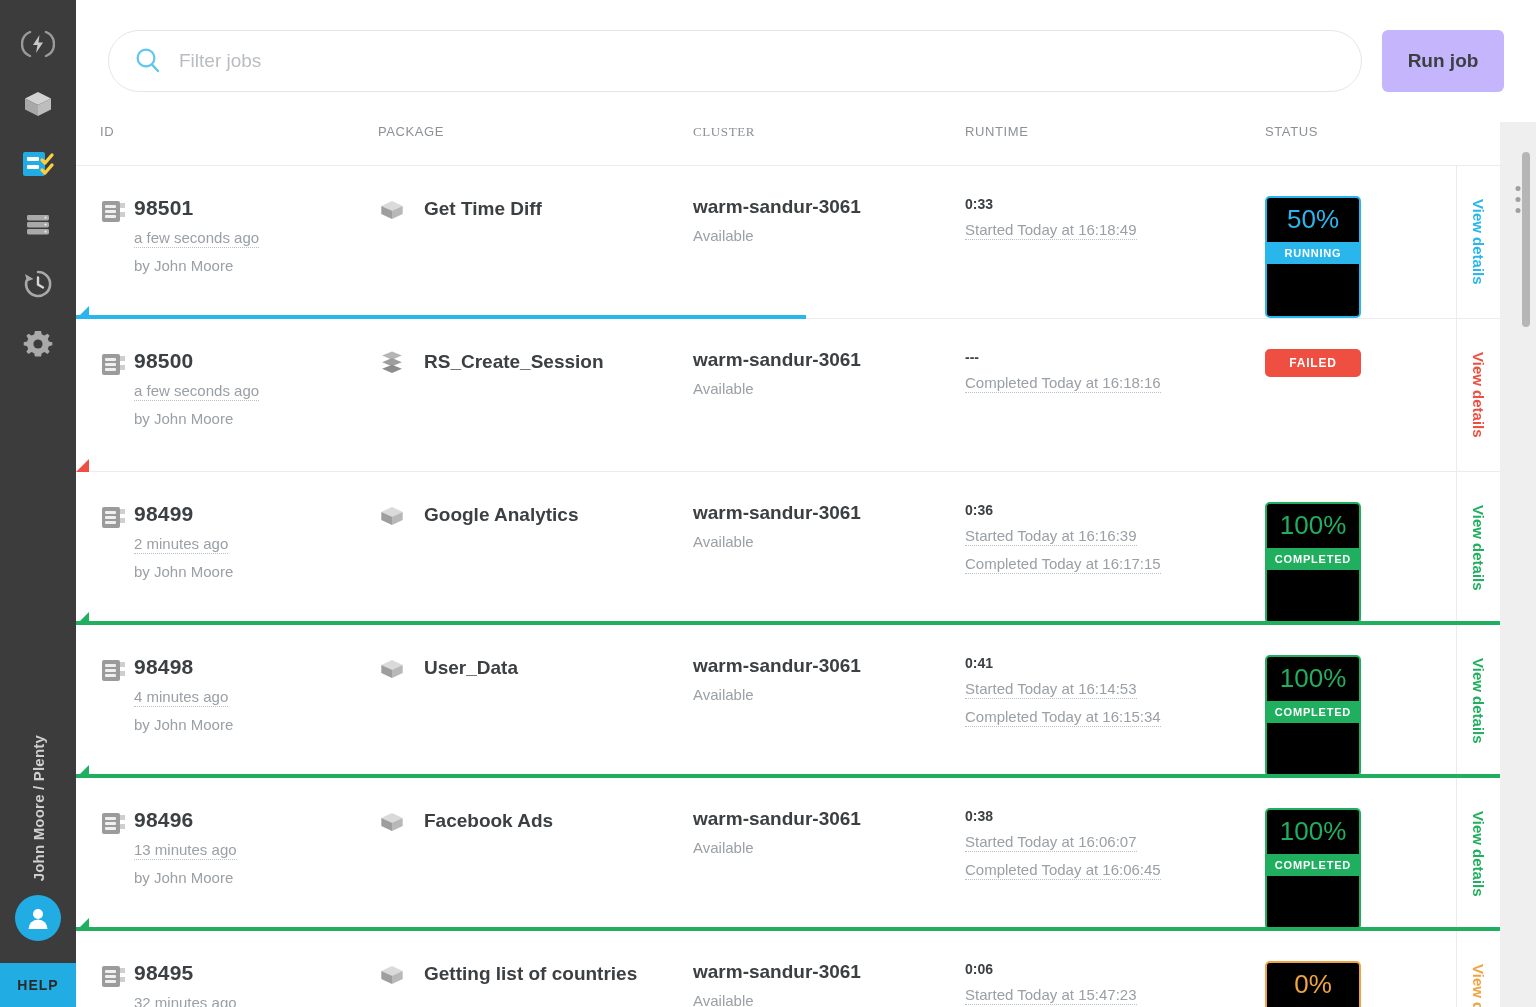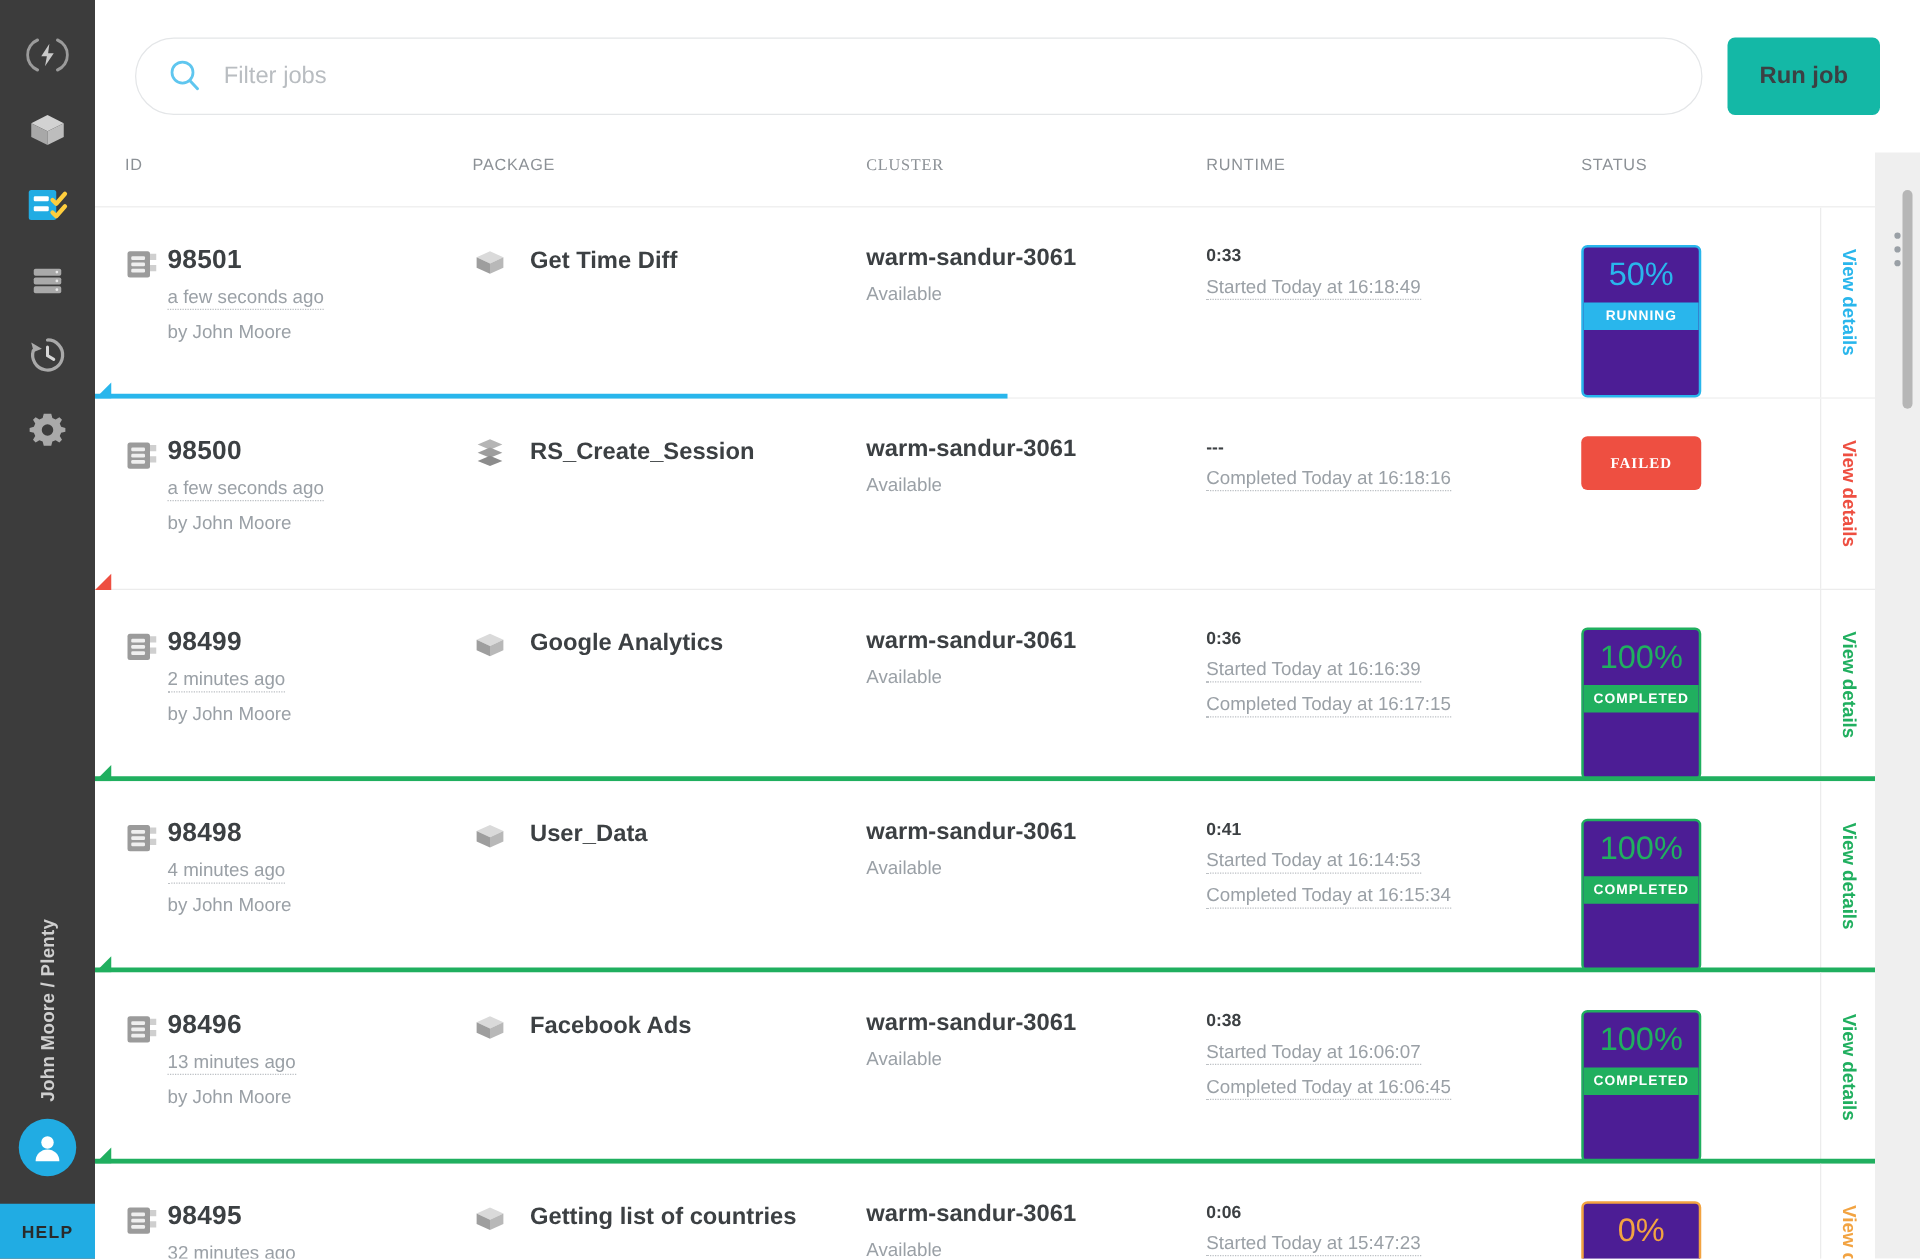--- a/index.html
+++ b/index.html
@@ -86,21 +86,21 @@
     font-size: 19px;
     color: #9aa0a6;
     font-family: "Liberation Sans", sans-serif;
     flex: 1 1 auto;
     margin-left: 16px;
     background: transparent;
   }
   .search-input::placeholder { color: #b9bdc1; }
   .run-btn {
     width: 122px; height: 62px;
-    background: #14b8a6;
+    background: #c4b5fd;
     border: none; border-radius: 6px;
     font-size: 19px; font-weight: bold;
     color: #3c4043;
     cursor: pointer;
     font-family: "Liberation Sans", sans-serif;
   }
 
   
   .thead {
     display: flex;
@@ -153,40 +153,40 @@
   .runtime-cell { width: 300px; }
   .runtime-val { font-size: 14px; font-weight: bold; color: #3c4043; }
 
   .status-cell { width: 175px; display: flex; justify-content: flex-start; }
 
   .badge-box {
     width: 96px;
     border-radius: 5px;
     overflow: hidden;
     border: 2px solid;
-    background: #4c1d95;
+    background: #000000;
     text-align: center;
   }
   .badge-pct {
     font-size: 26px;
     padding: 6px 0 7px 0;
     font-weight: normal;
   }
   .badge-label {
     font-size: 11px;
     font-weight: bold;
     letter-spacing: 0.8px;
     color: #fff;
     padding: 5px 0 5px 0;
   }
   .badge-solid {
-    width: 96px; height: 43px;
+    width: 96px; height: 28px;
     border-radius: 5px;
     display: flex; align-items: center; justify-content: center;
-    color: #fff; font-size: 12px; font-weight: bold; letter-spacing: 0.8px; font-family: Liberation Serif, serif;
+    color: #fff; font-size: 12px; font-weight: bold; letter-spacing: 0.8px;
   }
 
   .details-cell {
     position: absolute;
     right: 36px; top: 0;
     width: 44px; height: 100%;
     display: flex; align-items: center; justify-content: center;
     border-left: 1px solid #ececec;
   }
   .details-link {

